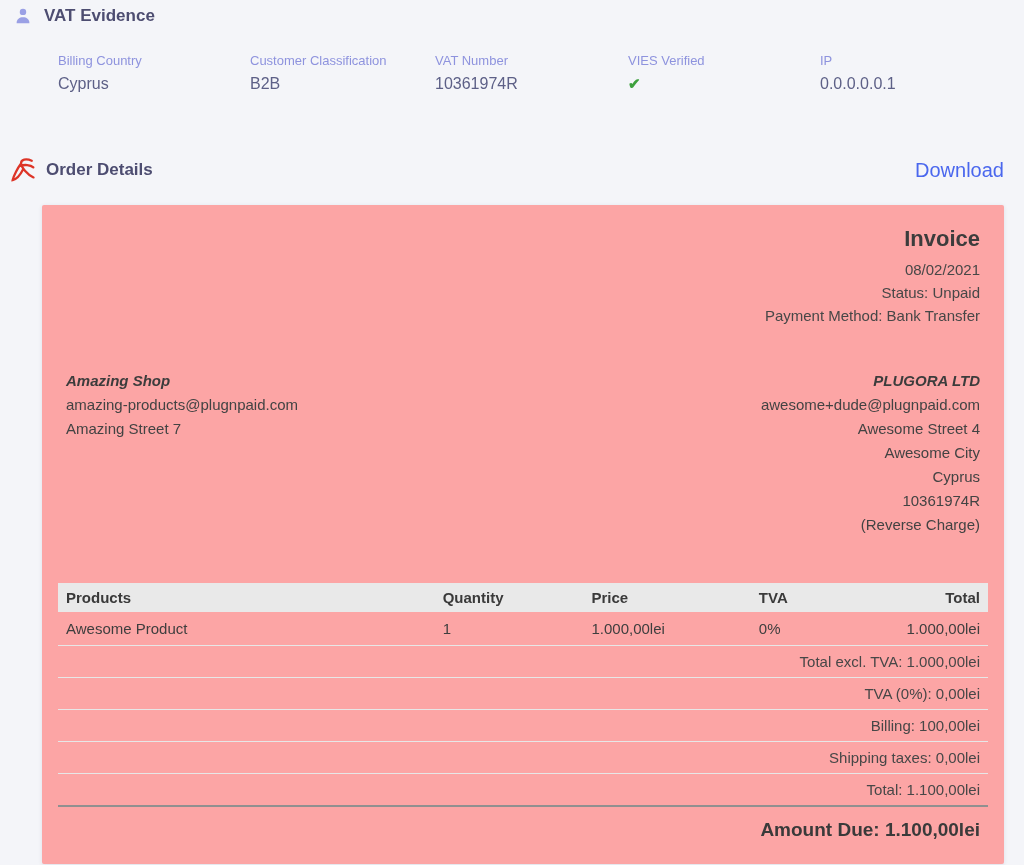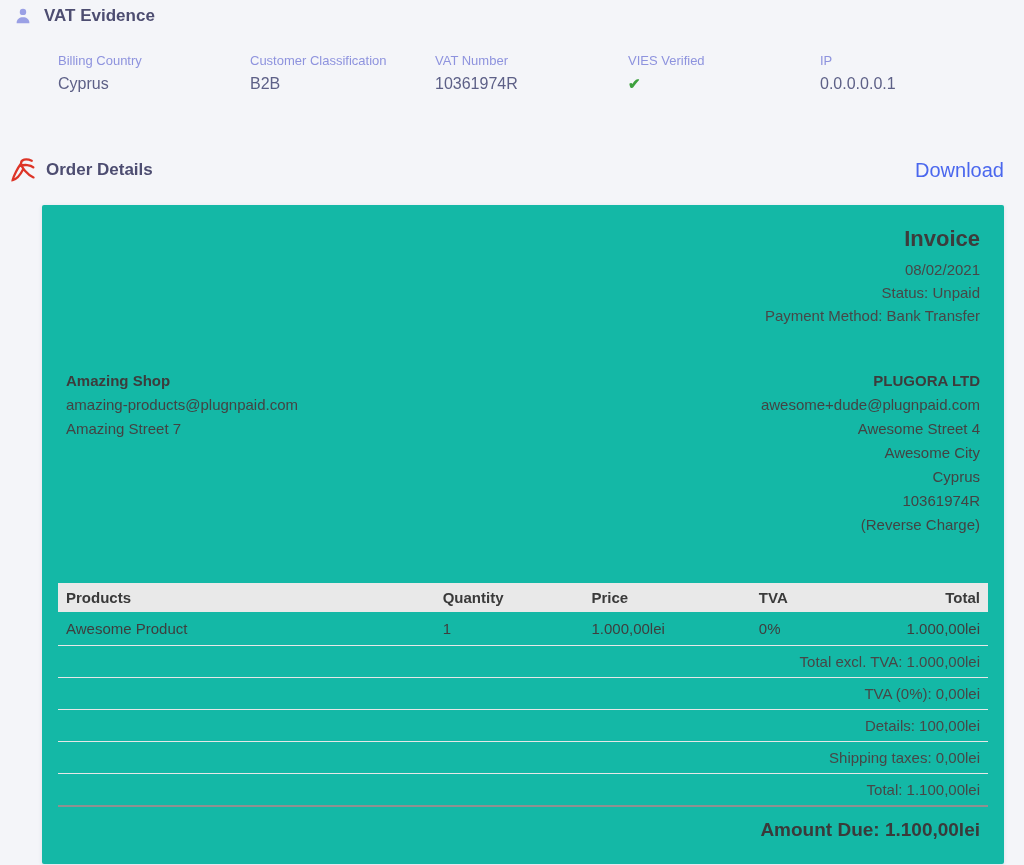--- a/index.html
+++ b/index.html
@@ -32,37 +32,37 @@
   .order-header .section-title { margin-left: 8px; }
   .download-link {
     margin-left: auto; font-size: 20px; color: #4a67ee;
     text-decoration: none; cursor: pointer;
   }
 
   
   .card {
     margin: 20px 20px 0 42px;
     height: 659px;
-    background: #14b8a6;
+    background: #fca5a5;
     border-radius: 2px;
     box-shadow: 0 1px 4px rgba(30,40,90,0.10);
     overflow: hidden;
   }
 
   .invoice-meta { text-align: right; padding: 21px 24px 0; color: #474747; }
   .invoice-title { font-size: 22px; font-weight: bold; color: #3c3c3c; margin-bottom: 6px; }
   .meta-line { font-size: 15px; line-height: 23px; }
 
   .addresses {
     display: flex; justify-content: space-between; align-items: flex-start;
     padding: 0 24px; margin-top: 42px;
     font-size: 15px; color: #434343;
   }
   .addr-right { text-align: right; }
-  .addr-name { font-weight: bold; line-height: 24px; color: #3c3c3c; }
+  .addr-name { font-weight: bold; line-height: 24px; color: #3c3c3c; font-style: italic; }
   .addr-line { line-height: 24px; }
 
   .table-wrap { margin: 46px 16px 0; }
   table { width: 100%; border-collapse: collapse; font-size: 15px; color: #3e3e3e; }
   col.c1 { width: 40.5%; } col.c2 { width: 16%; } col.c3 { width: 18%; }
   col.c4 { width: 12.5%; } col.c5 { width: 13%; }
   th { background: #e9e9e9; font-weight: bold; text-align: left; padding: 6px 8px; color: #3a3a3a; }
   th.right { text-align: right; }
   td { padding: 8px; border-bottom: 1px solid #e7e7e7; }
   tr.summary td { text-align: right; color: #474747; padding: 7px 8px; }
@@ -175,21 +175,21 @@
           <td>0%</td>
           <td style="text-align:right">1.000,00lei</td>
         </tr>
         <tr class="summary">
           <td colspan="5">Total excl. TVA: 1.000,00lei</td>
         </tr>
         <tr class="summary">
           <td colspan="5">TVA (0%): 0,00lei</td>
         </tr>
         <tr class="summary">
-          <td colspan="5">Details: 100,00lei</td>
+          <td colspan="5">Billing: 100,00lei</td>
         </tr>
         <tr class="summary">
           <td colspan="5">Shipping taxes: 0,00lei</td>
         </tr>
         <tr class="summary total-row">
           <td colspan="5">Total: 1.100,00lei</td>
         </tr>
         <tr class="amount-row">
           <td colspan="5">Amount Due: 1.100,00lei</td>
         </tr>

